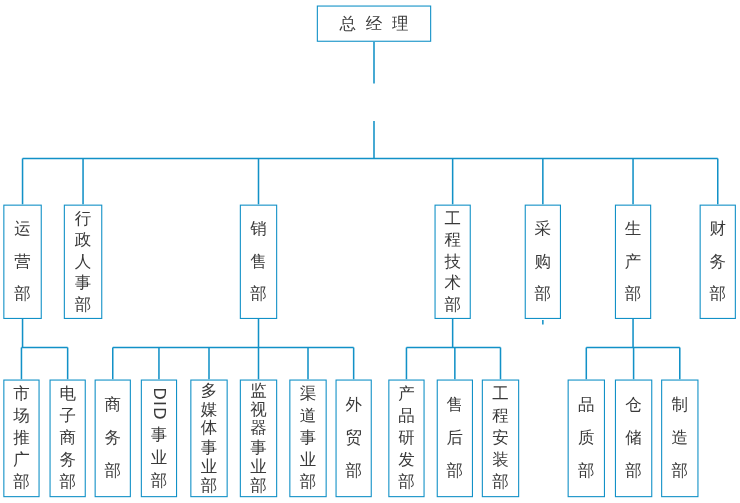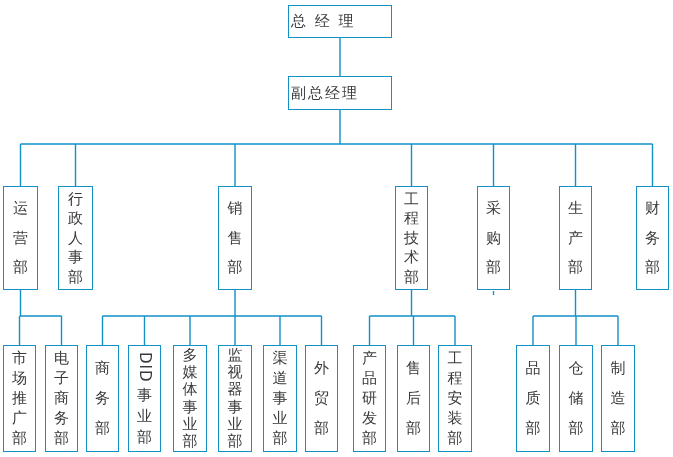--- a/index.html
+++ b/index.html
@@ -20,20 +20,21 @@
     position: absolute;
     box-sizing: border-box;
     border: 1.5px solid #1291c7;
     background: #ffffff;
     color: #3a3a3a;
     font-size: 15px;
   }
   .hbox {
     display: flex;
     align-items: center;
+    justify-content: center;
   }
   .hlabel {
     letter-spacing: 2px;
     margin-left: 2px; 
     white-space: pre;
   }
   .vbox { display: block; }
   .vchars {
     display: flex;
     flex-direction: column;
@@ -88,23 +89,20 @@
       M533 316 L533 345
       M576 316 L576 345
       M618 316 L618 345
       M493.5 291 L493.5 295"></path>
   </svg>
 
   <div class="box hbox" style="left:288px; top:5px; width:104px; height:33px;">
     <span class="hlabel">总 经 理</span>
   </div>
 
-  <div class="box hbox" style="left:288px; top:76px; width:104px; height:34px;">
-    <span class="hlabel">副总经理</span>
-  </div>
 
   <div class="box vbox" style="left:3px; top:186px; width:35px; height:104px;">
     <div class="vchars">
         <span class="ch">运</span>
         <span class="ch">营</span>
         <span class="ch">部</span>
       </div>
   </div>
 
   <div class="box vbox" style="left:58px; top:186px; width:35px; height:104px;">

